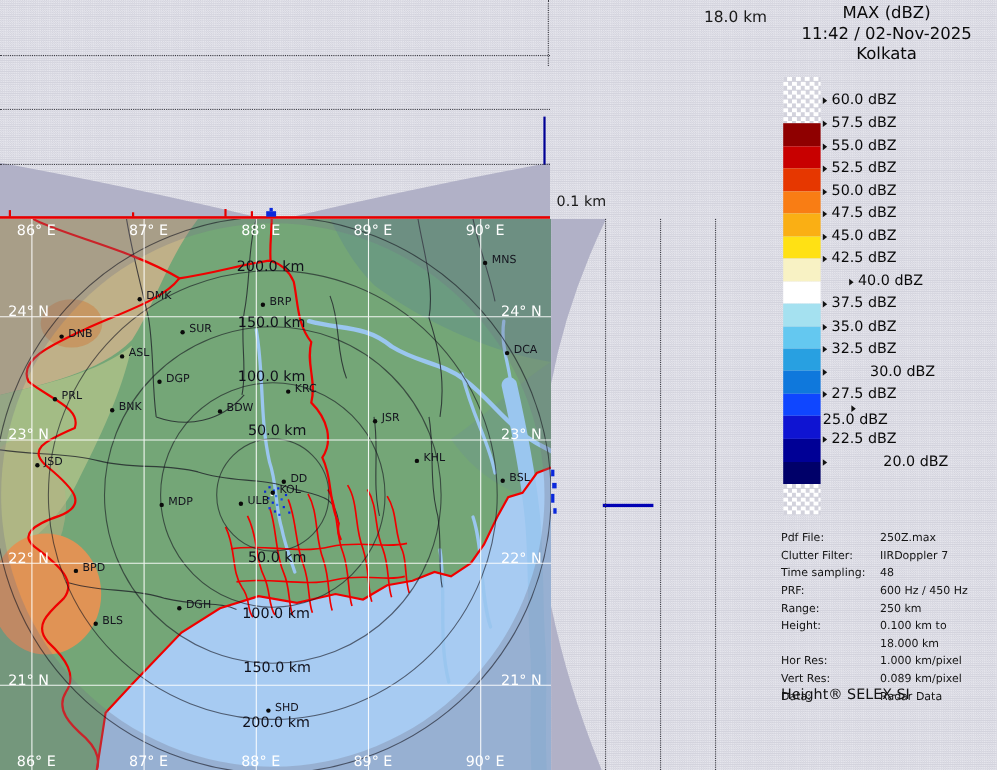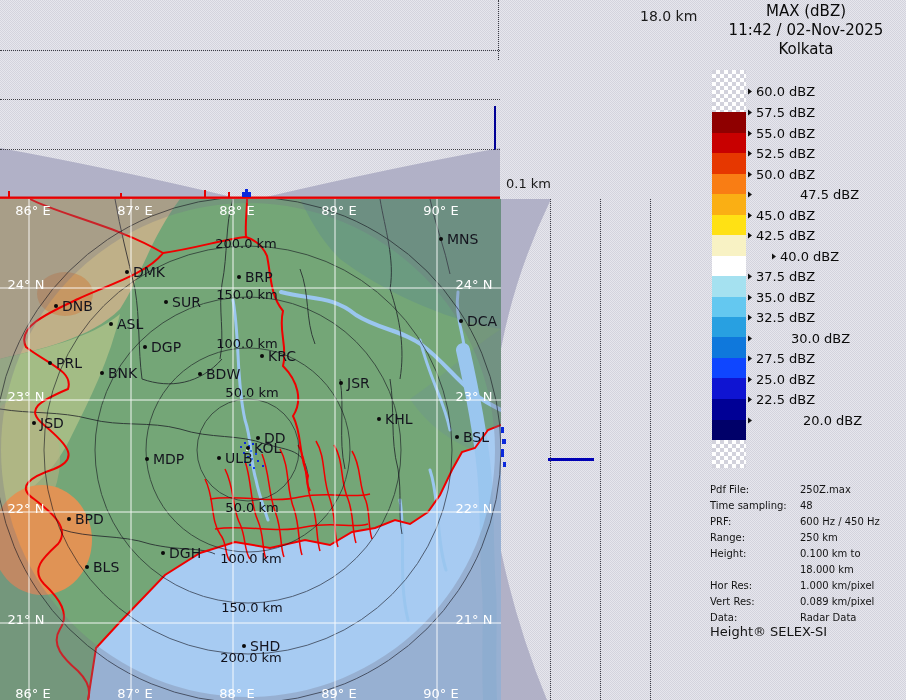--- a/index.html
+++ b/index.html
@@ -16,21 +16,21 @@
   #top-panel{left:0;top:0;width:500px;height:199px;}
   #right-panel{left:501px;top:199px;width:210px;height:501px;}
   .hdash{position:absolute;left:0;width:500px;height:0;border-top:1px dotted #3c3c44;}
   .vdash{position:absolute;top:0;height:501px;width:0;border-left:1px dotted #3c3c44;}
   .km-label{position:absolute;font-size:14px;color:#1a1a1a;white-space:nowrap;text-align:right;}
   
   #map{left:0;top:199px;width:501px;height:501px;}
   #map-overlay{left:0;top:199px;width:501px;height:501px;pointer-events:none;}
   .city{position:absolute;width:0;height:0;}
   .city .dot{position:absolute;left:-2px;top:-2px;width:4px;height:4px;border-radius:50%;background:#0a0a0a;}
-  .city .clabel{position:absolute;left:6px;top:-8px;font-size:14px;color:#14141e;white-space:nowrap;}
+  .city .clabel{position:absolute;left:6px;top:-8px;font-size:10px;color:#14141e;white-space:nowrap;}
   .geo-label{position:absolute;transform:translate(-50%,-50%);font-size:13px;color:#ffffff;white-space:nowrap;}
   .ring-label{position:absolute;transform:translate(-50%,-50%);font-size:13px;color:#10101a;white-space:nowrap;}
   
   #legend-header{left:706px;top:2px;width:200px;text-align:center;font-size:15px;line-height:19px;color:#0a0a0a;}
   .swatch{position:absolute;left:712px;width:34px;}
   .checker{background-image:conic-gradient(#ffffff 25%,#d2d2dc 0 50%,#ffffff 0 75%,#d2d2dc 0);background-size:8px 8px;}
   .scale-label{position:absolute;left:748px;transform:translateY(-50%);font-size:13px;color:#0a0a0a;white-space:nowrap;display:flex;align-items:center;}
   .scale-label .tick{display:inline-block;width:0;height:0;border-left:4px solid #111;border-top:3px solid transparent;border-bottom:3px solid transparent;margin-right:4px;}
   
   #metadata{left:710px;top:482px;width:194px;font-size:10px;line-height:16px;color:#141414;}
@@ -361,21 +361,21 @@
       <span>55.0 dBZ</span>
     </div>
     <div class="scale-label" style="top: 153px;">
       <span class="tick"></span>
       <span>52.5 dBZ</span>
     </div>
     <div class="scale-label" style="top: 174px;">
       <span class="tick"></span>
       <span>50.0 dBZ</span>
     </div>
-    <div class="scale-label" style="top: 194px; gap: 44px;">
+    <div class="scale-label" style="top: 194px;">
       <span class="tick"></span>
       <span>47.5 dBZ</span>
     </div>
     <div class="scale-label" style="top: 215px;">
       <span class="tick"></span>
       <span>45.0 dBZ</span>
     </div>
     <div class="scale-label" style="top: 235px;">
       <span class="tick"></span>
       <span>42.5 dBZ</span>
@@ -397,21 +397,21 @@
       <span>32.5 dBZ</span>
     </div>
     <div class="scale-label" style="top: 338px; gap: 35px;">
       <span class="tick"></span>
       <span>30.0 dBZ</span>
     </div>
     <div class="scale-label" style="top: 358px;">
       <span class="tick"></span>
       <span>27.5 dBZ</span>
     </div>
-    <div class="scale-label" style="top: 379px;">
+    <div class="scale-label" style="top: 379px; flex-direction: column;">
       <span class="tick"></span>
       <span>25.0 dBZ</span>
     </div>
     <div class="scale-label" style="top: 399px;">
       <span class="tick"></span>
       <span>22.5 dBZ</span>
     </div>
     <div class="scale-label" style="top: 420px; gap: 47px;">
       <span class="tick"></span>
       <span>20.0 dBZ</span>
@@ -419,20 +419,24 @@
   </div>
 
 <div id="metadata" class="abs">
   <div>
 
   <div class="meta-row">
         <span class="ml">Pdf File:</span>
         <span class="mv">250Z.max</span>
       </div>
       <div class="meta-row">
+        <span class="ml">Clutter Filter:</span>
+        <span class="mv">IIRDoppler 7</span>
+      </div>
+      <div class="meta-row">
         <span class="ml">Time sampling:</span>
         <span class="mv">48</span>
       </div>
       <div class="meta-row">
         <span class="ml">PRF:</span>
         <span class="mv">600 Hz / 450 Hz</span>
       </div>
       <div class="meta-row">
         <span class="ml">Range:</span>
         <span class="mv">250 km</span>

